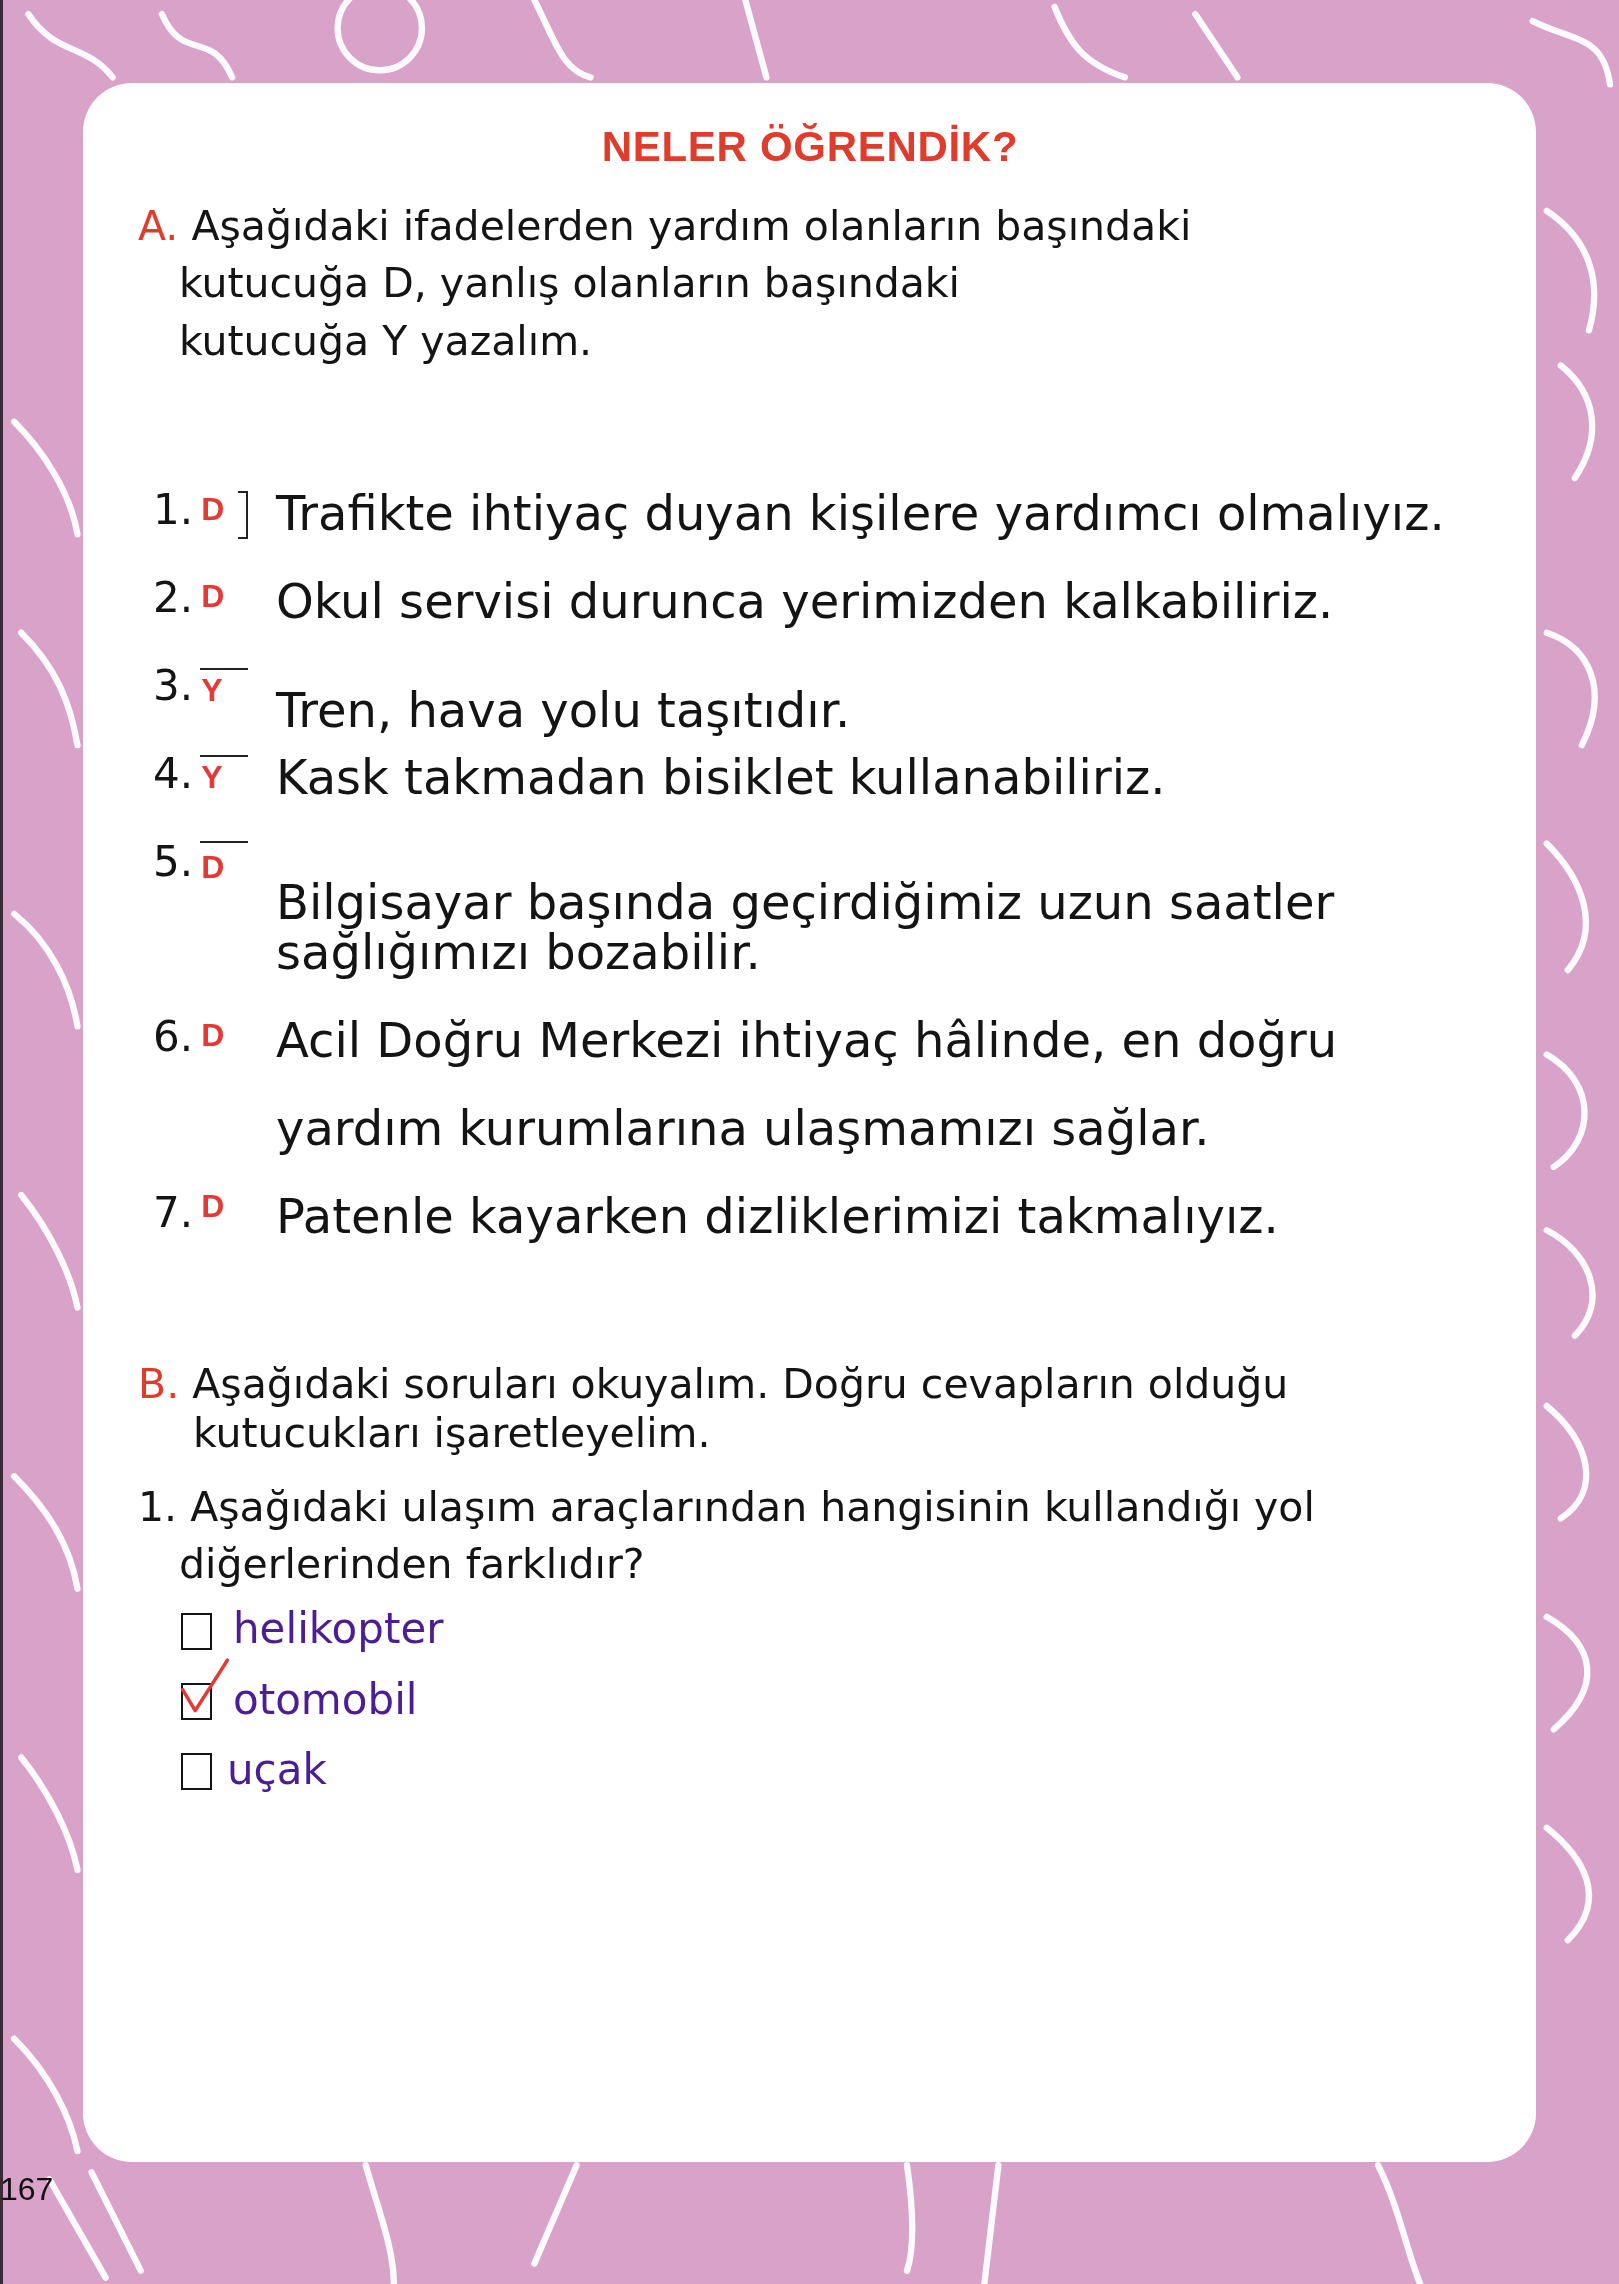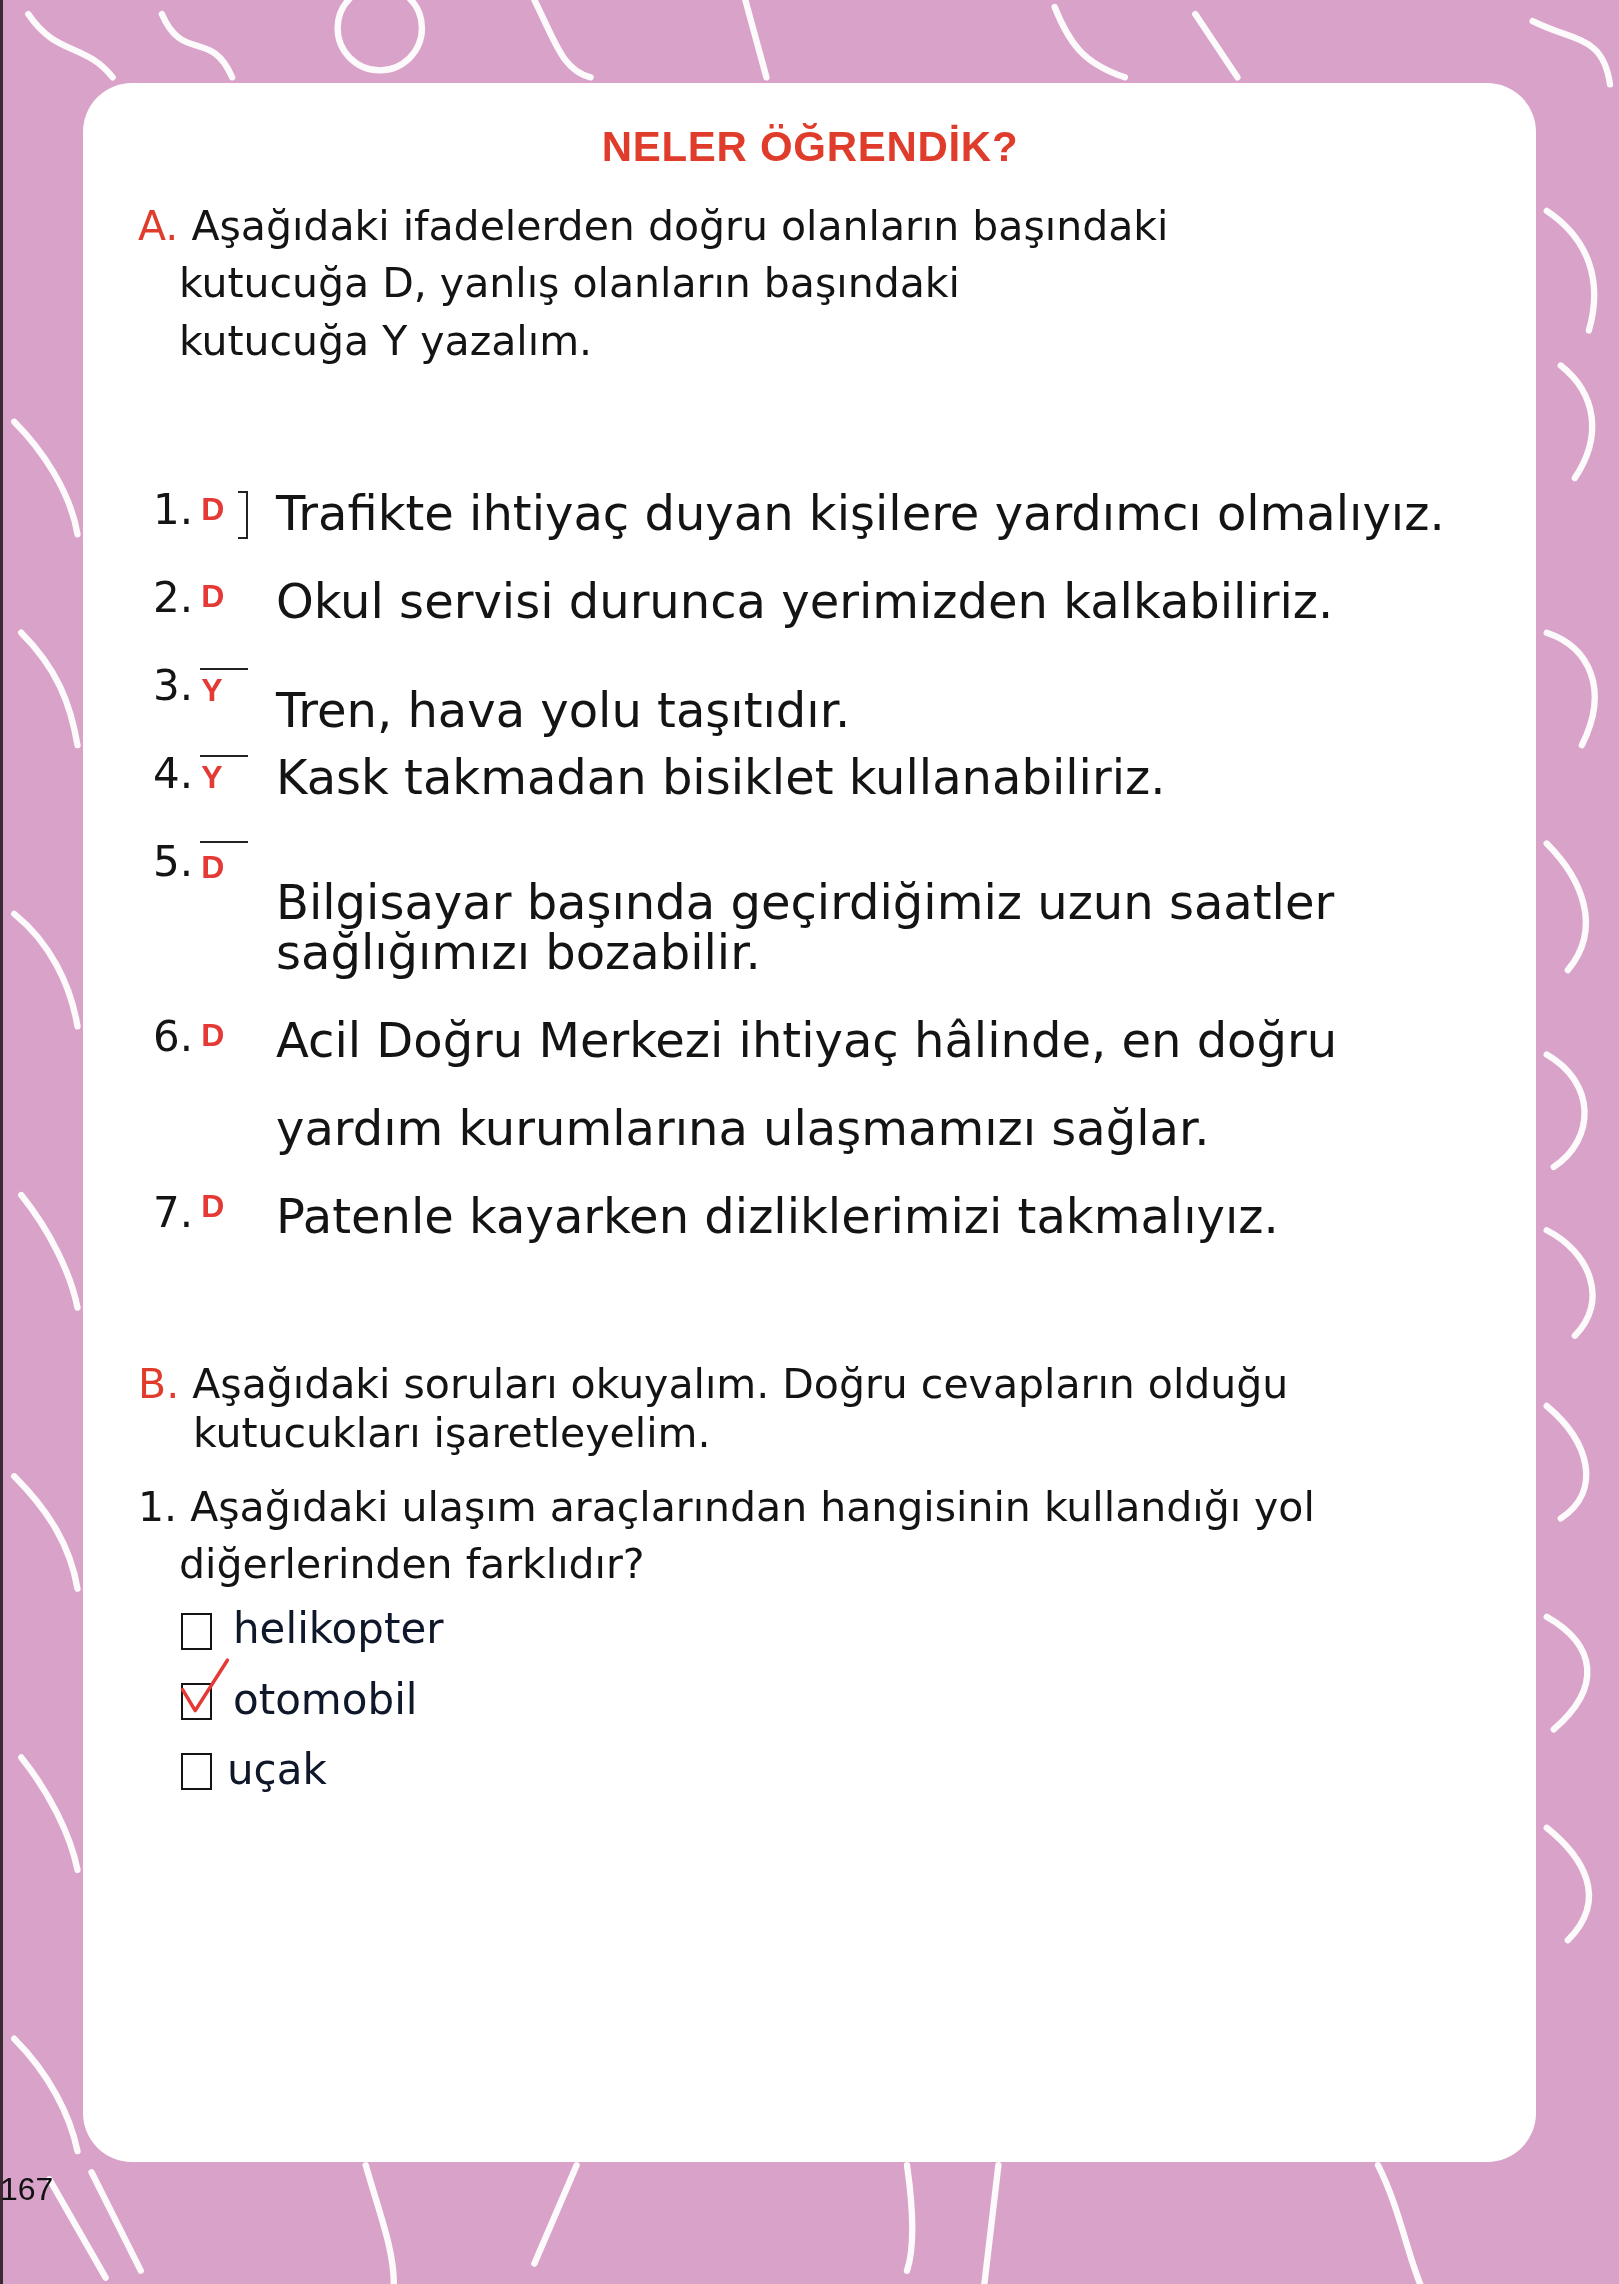--- a/index.html
+++ b/index.html
@@ -23,21 +23,21 @@
   .sec-letter { color: #e03c2c; }
   .red-ans { color: #e53935; font-family: "Liberation Sans", sans-serif; font-weight: bold; font-size: 32px; }
   .item-num { position: absolute; font-size: 42px; color: #141414; }
   .ans-box { position: absolute; width: 51px; height: 51px; }
   .ans-box .bar { position: absolute; top: 0; left: 2.8px; right: 0; height: 2.1px; background: #222; }
   .ans-box .bracket { position: absolute; right: 0; top: 0; width: 8.4px; height: 44px; border: 2.8px solid #222; border-left: none; }
   .ans-box .letter { position: absolute; left: 4.2px; top: 0; }
   .stmt { position: absolute; font-size: 48px; color: #141414; white-space: nowrap; }
   .cbox { position: absolute; width: 31px; height: 37px; border: 2.8px solid #141414; box-sizing: border-box; }
   .check { position: absolute; }
-  .opt { position: absolute; font-size: 42px; color: #0f172a; }
+  .opt { position: absolute; font-size: 42px; color: #4c1d95; }
   .page-num { position: absolute; left: 0; right: 0; top: 2171px; font-family: "Liberation Sans", sans-serif; font-size: 32px; color: #111; }
 </style>
 </head>
 <body>
 
 <div class="edge-strip"></div>
 
 <svg class="doodles" width="1620" height="2284" viewBox="0 0 2304 3249">
   <g fill="none" stroke="#ffffff" stroke-width="9" stroke-linecap="round" opacity="0.95">
     <path d="M40 20 C80 80 120 60 160 110"></path>
@@ -73,21 +73,21 @@
     <path d="M1960 3080 C1990 3140 2000 3200 2020 3249"></path>
   </g>
 </svg>
 
 <div class="panel"></div>
 
 <div class="title">NELER ÖĞRENDİK?</div>
 
 <div class="text" style="left:138px; top:197px;">
   <span class="sec-letter">A.</span>
-  <span>Aşağıdaki ifadelerden doğru olanların başındaki</span>
+  <span>Aşağıdaki ifadelerden yardım olanların başındaki</span>
 </div>
 <div class="text" style="left:179px; top:254px;">kutucuğa D, yanlış olanların başındaki</div>
 <div class="text" style="left:179px; top:312px;">kutucuğa Y yazalım.</div>
 
 <div class="item-num" style="left:153px; top:485px;">1.</div>
 <div class="ans-box" style="left:197px; top:491px;">
   <div class="bracket"></div>
   <span class="letter red-ans">D</span>
 </div>
 <div class="stmt" style="left:276px; top:485px;">Trafikte ihtiyaç duyan kişilere yardımcı olmalıyız.</div>

